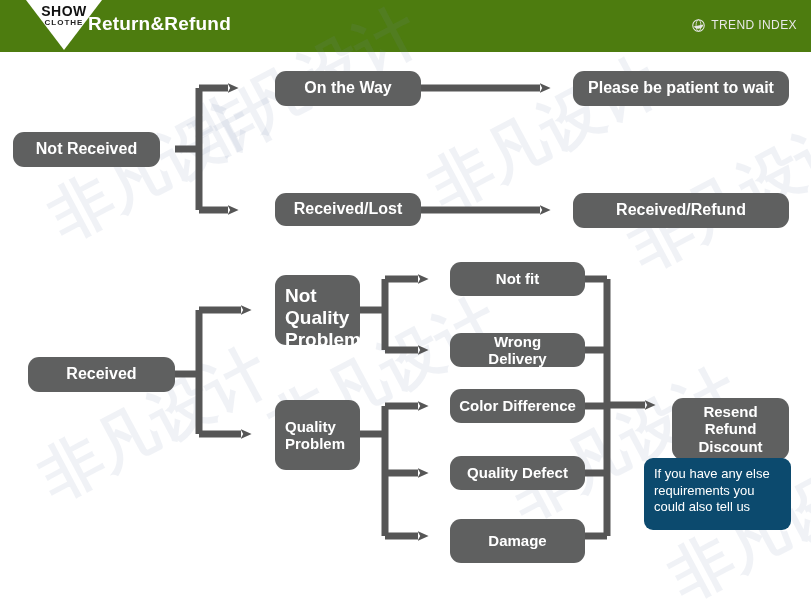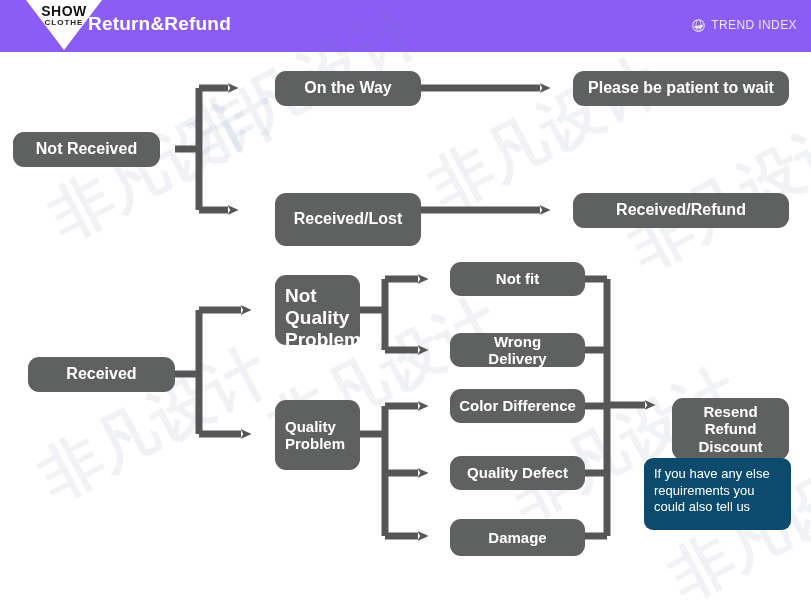--- a/index.html
+++ b/index.html
@@ -25,21 +25,21 @@
     overflow: hidden;
   }
 
   
   #header {
     position: absolute;
     left: 0;
     top: 0;
     width: 811px;
     height: 52px;
-    background: #8b5cf6;
+    background: #4d7c0f;
     overflow: hidden;
   }
   #logo-block {
     position: absolute;
     left: 26px;
     top: 0;
     width: 76px;
     height: 52px;
   }
   #logo-triangle {
@@ -276,21 +276,21 @@
     </div>
 
     <div class="node center" style="left:275px; top:19px; width:146px; height:35px; font-size:16px; padding:0 8px;">
       <span class="lbl">On the Way</span>
     </div>
 
     <div class="node center" style="left:573px; top:19px; width:216px; height:35px; font-size:16px; padding:12px 8px;">
       <span class="lbl">Please be patient to wait</span>
     </div>
 
-    <div class="node center" style="left:275px; top:141px; width:146px; height:53px; font-size:16px; padding:0 0;align-items:center;">
+    <div class="node center" style="left:275px; top:141px; width:146px; height:33px; font-size:16px; padding:0 0;align-items:center;">
       <span class="lbl">Received/Lost</span>
     </div>
 
     <div class="node center" style="left:28px; top:305px; width:147px; height:35px; font-size:16px; padding:0 8px;">
       <span class="lbl">Received</span>
     </div>
 
     <div class="node center" style="left:573px; top:141px; width:216px; height:35px; font-size:16px; padding:0 8px;">
       <span class="lbl">Received/Refund</span>
     </div>
@@ -315,21 +315,21 @@
     </div>
 
     <div class="node center" style="left:450px; top:337px; width:135px; height:34px; font-size:15px; padding:0 6px;">
       <span class="lbl">Color Difference</span>
     </div>
 
     <div class="node center" style="left:450px; top:404px; width:135px; height:34px; font-size:15px; padding:0 6px;">
       <span class="lbl">Quality Defect</span>
     </div>
 
-    <div class="node center" style="left:450px; top:467px; width:135px; height:37px; font-size:15px; padding:17px 6px;">
+    <div class="node center" style="left:450px; top:467px; width:135px; height:44px; font-size:15px; padding:17px 6px;">
       <span class="lbl">Damage</span>
     </div>
 
     <div class="node center" style="left:672px; top:322px; width:117px; height:62px; font-size:15px; padding:0 6px;margin-top:24px;">
       <span class="lbl">Resend
 Refund
 Discount</span>
     </div>
 
     <div id="callout" style="left:644px; top:406px; width:147px; height:72px;">If you have any else

